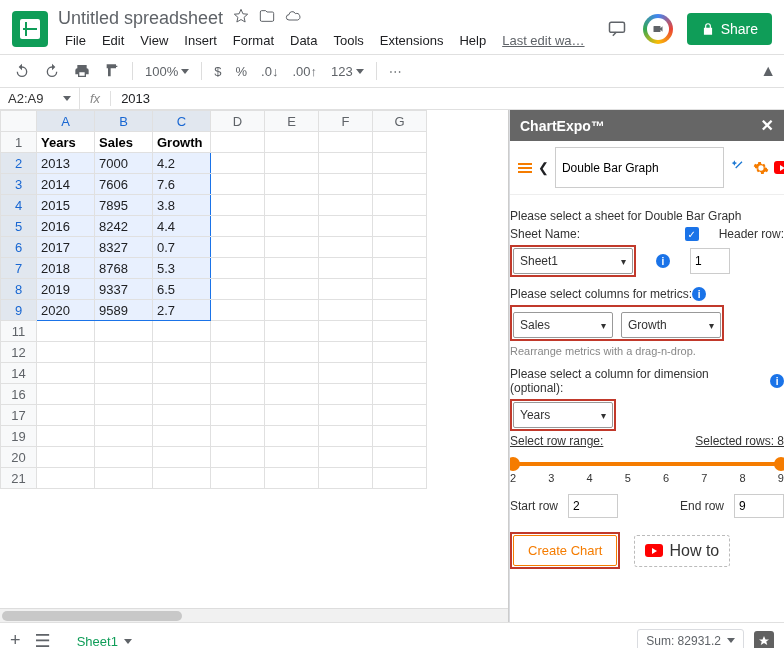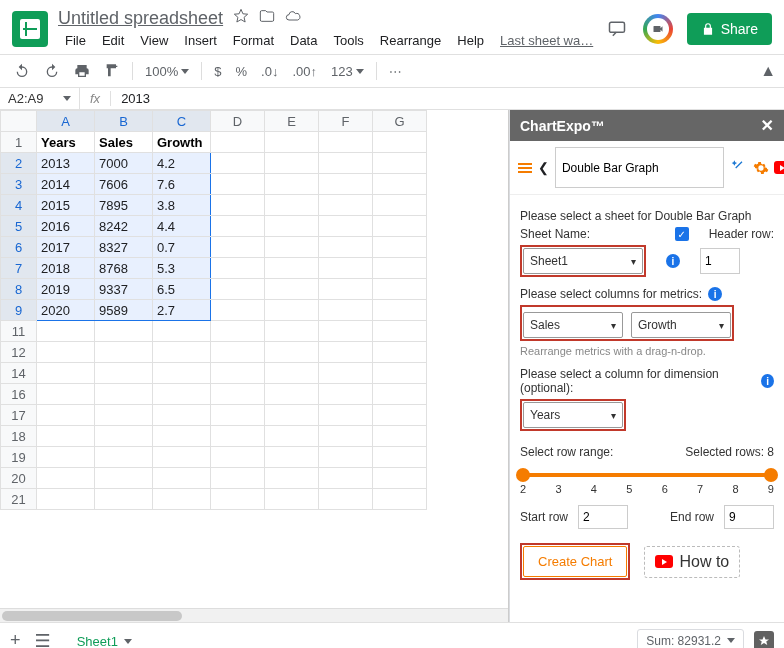--- a/index.html
+++ b/index.html
@@ -4,21 +4,21 @@
 <style>
   * { box-sizing: border-box; font-family: Arial, sans-serif; }
   body { margin:0; width:784px; height:648px; background:#fff; overflow:hidden; font-size:13px; color:#202124; }
   .header { display:flex; align-items:center; padding:8px 12px 4px 12px; }
   .logo { width:36px; height:36px; background:#0f9d58; border-radius:4px; margin-right:10px; display:flex; align-items:center; justify-content:center; }
   .logo-inner { width:20px; height:20px; background:#fff; border-radius:2px; position:relative; }
   .logo-inner::before,.logo-inner::after{content:'';position:absolute;background:#0f9d58;}
   .logo-inner::before{left:5px;top:3px;width:2px;height:14px;}
   .logo-inner::after{left:3px;top:9px;width:14px;height:2px;}
   .title-block { flex:1; }
-  .title-row { display:flex; align-items:center; gap:10px; color:#5f6368; font-size:18px;text-decoration:underline; }
+  .title-row { display:flex; align-items:center; gap:10px; color:#5f6368; font-size:18px; }
   .title-icons svg { width:16px; height:16px; fill:#5f6368; }
   .menu-row { display:flex; gap:2px; margin-top:2px; font-size:13px; color:#202124; }
   .menu-row span { padding:2px 7px; cursor:pointer; }
   .last-edit { text-decoration:underline; color:#5f6368; }
   .right-head { display:flex; align-items:center; gap:14px; }
   .icon-btn { width:24px; height:24px; display:flex; align-items:center; justify-content:center; cursor:pointer; }
   .meet { width:30px; height:30px; border-radius:50%; background:conic-gradient(#4285f4,#ea4335,#fbbc05,#34a853,#4285f4); display:flex; align-items:center; justify-content:center; }
   .meet-inner{background:#fff;border-radius:50%;width:22px;height:22px;display:flex;align-items:center;justify-content:center;}
   .share-btn { background:#0f9d58; color:#fff; border:none; border-radius:4px; padding:8px 14px; font-size:14px; font-weight:500; display:flex; align-items:center; gap:6px; cursor:pointer;}
   .toolbar { display:flex; align-items:center; border-top:1px solid #e0e0e0; border-bottom:1px solid #e0e0e0; padding:4px 8px; gap:2px; color:#5f6368;}
@@ -42,21 +42,21 @@
   .sel-left{border-left:1px solid #1a73e8 !important;}
   .sel-right{border-right:1px solid #1a73e8 !important;}
   .sel-bottom td:nth-child(2),.sel-bottom td:nth-child(3),.sel-bottom td:nth-child(4){border-bottom:1px solid #1a73e8;}
   .sel-hdr{background:#e1e7ef !important; color:#1967d2 !important;}
   .sidepanel { width:275px; background:#fff; display:flex; flex-direction:column; border-left:1px solid #dadce0;}
   .sp-head { background:#666; color:#fff; display:flex; align-items:center; justify-content:space-between; padding:6px 10px; font-size:14px; font-weight:bold;}
   .sp-subhead { display:flex; align-items:center; gap:6px; padding:6px 8px; border-bottom:1px solid #eee;}
   .sp-subhead .back{width:16px;text-align:center;cursor:pointer;}
   .sp-subhead input{ flex:1; border:1px solid #ccc; padding:12px 6px; font-size:12px; height:41px;}
   .sp-icons{display:flex;gap:5px;align-items:center;}
-  .sp-body { padding:8px 10px; font-size:12px; color:#333; overflow:auto;}
+  .sp-body { padding:8px 0; font-size:12px; color:#333; overflow:auto;}
   .sp-label { margin:6px 0 4px; }
   .sp-row { display:flex; align-items:center; gap:20px; }
   .sel-box, .drop { border:1px solid #999; border-radius:2px; background:#fff; padding:4px 6px; font-size:12px; display:flex; align-items:center; justify-content:space-between; height:26px;}
   .drop { width:60px; }
   .red-box { border:2px solid #c1392b; padding:1px; display:inline-block;}
   .metrics-row{display:flex;gap:8px;margin-top:4px;}
   .metrics-row .drop{width:100px;}
   .hrline{color:#888;font-size:11px;margin-top:4px;}
   .info-i{display:inline-flex;width:14px;height:14px;border-radius:50%;background:#1a73e8;color:#fff;align-items:center;justify-content:center;font-size:10px;font-weight:bold;}
   .slider{position:relative;height:30px;margin-top:6px;}
@@ -109,23 +109,23 @@
           </svg></span>
     </div>
     <div class="menu-row">
       <span>File</span>
       <span>Edit</span>
       <span>View</span>
       <span>Insert</span>
       <span>Format</span>
       <span>Data</span>
       <span>Tools</span>
-      <span>Rearrange</span>
+      <span>Extensions</span>
       <span>Help</span>
-      <span class="last-edit">Last sheet wa…</span>
+      <span class="last-edit">Last edit wa…</span>
     </div>
   </div>
   <div class="right-head">
     <div class="icon-btn">
         <svg width="20" height="20" viewBox="0 0 24 24" fill="none" stroke="#5f6368" stroke-width="1.8">
           <rect x="3" y="4" width="18" height="12" rx="2"></rect>
           <path d="M7 20l4-4"></path>
         </svg>
       </div>
     <div class="meet">
@@ -335,30 +335,20 @@
             <td class=""></td>
             <td class=""></td>
             <td class=""></td>
             <td class=""></td>
             <td class=""></td>
             <td class=""></td>
             <td class=""></td>
           </tr>
           <tr class="">
             <th class="rowhdr">17</th>
-            <td class=""></td>
-            <td class=""></td>
-            <td class=""></td>
-            <td class=""></td>
-            <td class=""></td>
-            <td class=""></td>
-            <td class=""></td>
-          </tr>
-          <tr class="">
-            <th class="rowhdr">18</th>
             <td class=""></td>
             <td class=""></td>
             <td class=""></td>
             <td class=""></td>
             <td class=""></td>
             <td class=""></td>
             <td class=""></td>
           </tr>
           <tr class="">
             <th class="rowhdr">19</th>
@@ -432,21 +422,21 @@
         <span class="red-box">
             <span class="sel-box" style="width:120px">
               <span>Sheet1</span>
               <span class="chev">▾</span>
             </span>
           </span>
         <span class="info-i">i</span>
         <input style="width: 40px; border: 1px solid rgb(204, 204, 204); padding: 3px 4px; font-size: 12px; height: 26px;" value="1">
       </div>
 
-      <div class="sp-label" style="margin-top:10px;display:flex;align-items:center;gap:6px;">
+      <div class="sp-label" style="margin-top:10px;display:flex;align-items:center;gap:0;">
         <span>Please select columns for metrics:</span>
         <span class="info-i">i</span>
       </div>
       <span class="red-box">
         <div class="metrics-row">
           <div class="drop">
               <span>Sales</span>
               <span class="chev">▾</span>
             </div>
           <div class="drop">
@@ -461,21 +451,21 @@
         <span>Please select a column for dimension (optional):</span>
         <span class="info-i">i</span>
       </div>
       <span class="red-box">
         <div class="drop" style="width:100px">
             <span>Years</span>
             <span class="chev">▾</span>
           </div>
       </span>
 
-      <div class="sp-row" style="margin-top:14px;justify-content:space-between;">
+      <div class="sp-row" style="margin-top:3px;justify-content:space-between;text-decoration:underline;">
         <span>Select row range:</span>
         <span>Selected rows: 8</span>
       </div>
       <div class="slider">
         <div class="slider-track"></div>
         <div class="slider-thumb" style="left:-4px"></div>
         <div class="slider-thumb" style="right:-4px"></div>
         <div class="slider-labels" id="ticks">
             <span>2</span>
             <span>3</span>

